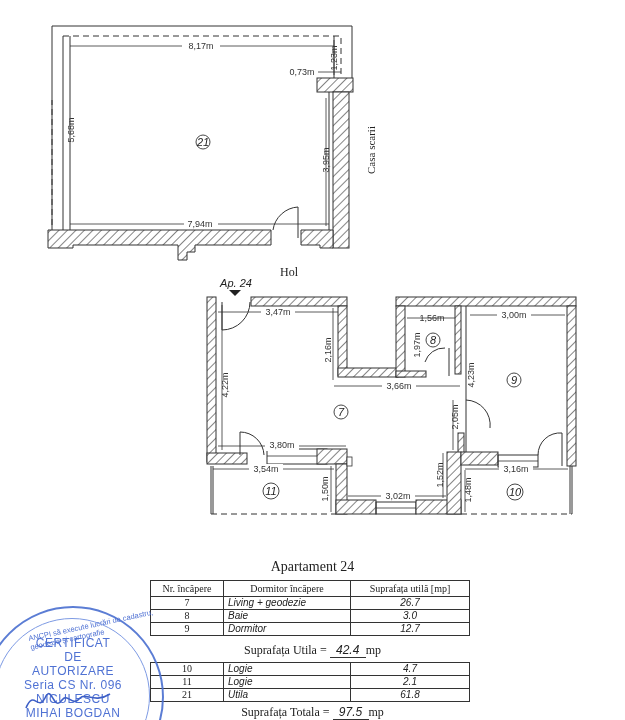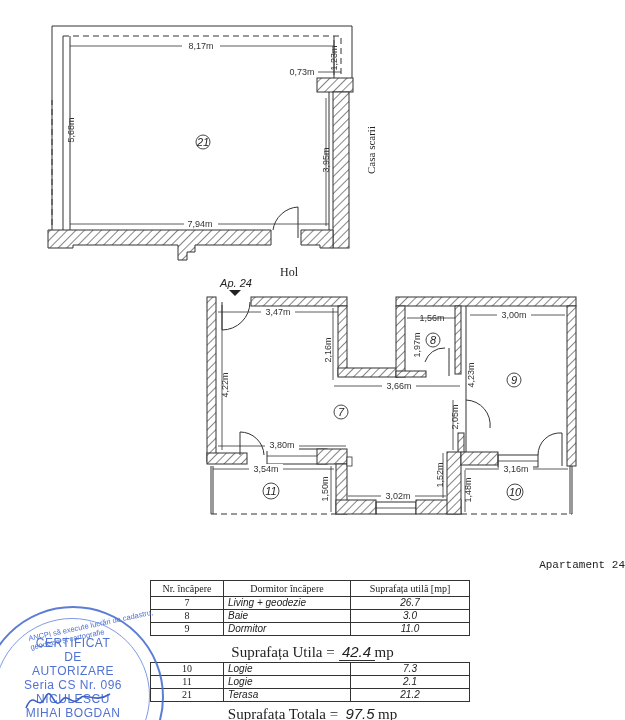--- a/index.html
+++ b/index.html
@@ -2,31 +2,31 @@
 <html><head>
 <meta charset="utf-8">
 <style>
   html, body { margin: 0; padding: 0; background: #ffffff; }
   body { width: 625px; height: 720px; position: relative; overflow: hidden;
          font-family: "Liberation Sans", sans-serif; color: #222; }
   svg.plan { position: absolute; left: 0; top: 0; }
   .dim { font-family: "Liberation Sans", sans-serif; font-size: 9px; fill: #333; }
   .room { font-family: "Liberation Sans", sans-serif; font-size: 11px; fill: #222; font-style: italic; }
   .serif { font-family: "Liberation Serif", serif; fill: #222; }
-  .title { position: absolute; left: 0; width: 625px; top: 559px; text-align: right;
-           font-family: Liberation Mono, monospace; font-size: 11px; color: #222; }
+  .title { position: absolute; left: 0; width: 625px; top: 559px; text-align: center;
+           font-family: Liberation Serif, serif; font-size: 14px; color: #222; }
   table.rooms { position: absolute; border-collapse: collapse; left: 150px; width: 320px;
                 font-size: 10px; }
   table.rooms td, table.rooms th { border: 1px solid #333; padding: 0 4px; height: 12px; line-height: 12px; }
   table.rooms th { font-family: "Liberation Serif", serif; font-weight: normal; height: 15px; }
   table.rooms td.nr { font-family: "Liberation Serif", serif; text-align: center; width: 64px; }
   table.rooms td.name { font-style: italic; width: 118px; }
   table.rooms td.area { font-style: italic; text-align: center; }
   .sum { position: absolute; left: 0; width: 625px; text-align: center;
-         font-family: "Liberation Serif", serif; font-size: 15px; color: #222; }
+         font-family: "Liberation Serif", serif; font-size: 12px; color: #222; }
   .sum .val { display: inline-block; min-width: 36px; border-bottom: 1px solid #333;
               font-family: "Liberation Sans", sans-serif; font-style: italic; text-align: center; }
   .stamp { position: absolute; left: -18px; top: 606px; width: 178px; height: 178px; border-radius: 50%;
            border: 2px solid #4a6fd0; color: #3d63cf; opacity: 0.9; }
   .stamp .inner { position: absolute; left: 10px; top: 10px; width: 154px; height: 154px;
                   border-radius: 50%; border: 1px solid #6f8fe0; }
   .stamp .line { position: absolute; left: 0; width: 178px; text-align: center;
                  font-family: "Liberation Sans", sans-serif; font-size: 12px; letter-spacing: 0.5px; }
   .stamp .ring { position: absolute; font-size: 7.5px; font-family: "Liberation Sans", sans-serif; }
 </style>
@@ -223,46 +223,46 @@
     <td class="area">26.7</td>
   </tr>
   <tr>
     <td class="nr">8</td>
     <td class="name">Baie</td>
     <td class="area">3.0</td>
   </tr>
   <tr>
     <td class="nr">9</td>
     <td class="name">Dormitor</td>
-    <td class="area">11.0</td>
+    <td class="area">12.7</td>
   </tr>
 </tbody>
   </table>
 
 <div class="sum" style="top:643px;">
   <span>Suprafața Utila =</span>
   <span class="val">42.4</span><span>mp</span>
 </div>
 
 <table class="rooms" style="top:662px;">
   <tbody>
       <tr>
     <td class="nr">10</td>
     <td class="name">Logie</td>
-    <td class="area">7.3</td>
+    <td class="area">4.7</td>
   </tr>
   <tr>
     <td class="nr">11</td>
     <td class="name">Logie</td>
     <td class="area">2.1</td>
   </tr>
   <tr>
     <td class="nr">21</td>
-    <td class="name">Terasa</td>
-    <td class="area">21.2</td>
+    <td class="name">Utila</td>
+    <td class="area">61.8</td>
   </tr>
 </tbody>
   </table>
 
 <div class="sum" style="top:705px;">
   <span>Suprafața Totala =</span>
   <span class="val">97.5</span><span>mp</span>
 </div>
 
 <div class="stamp">

